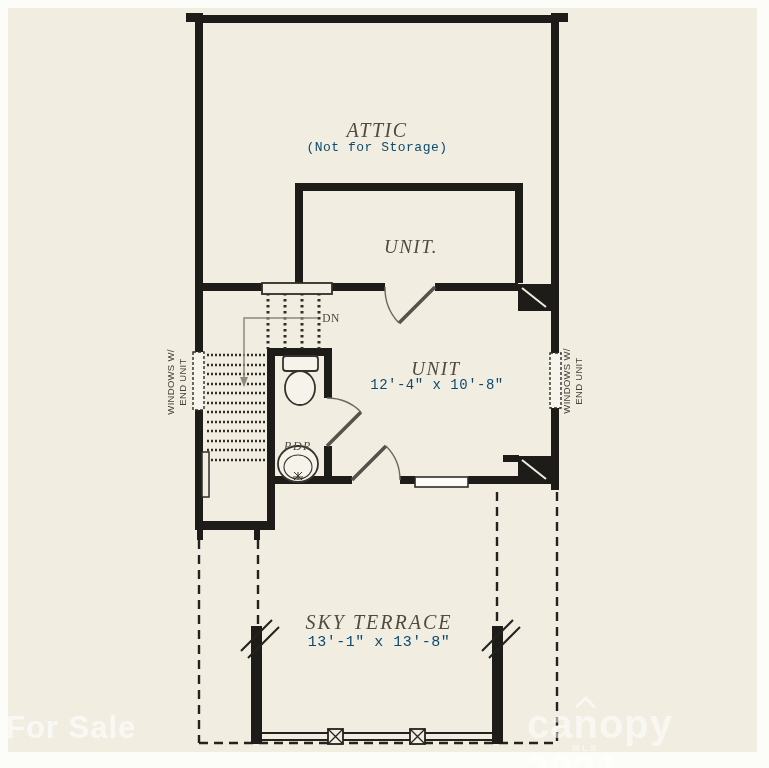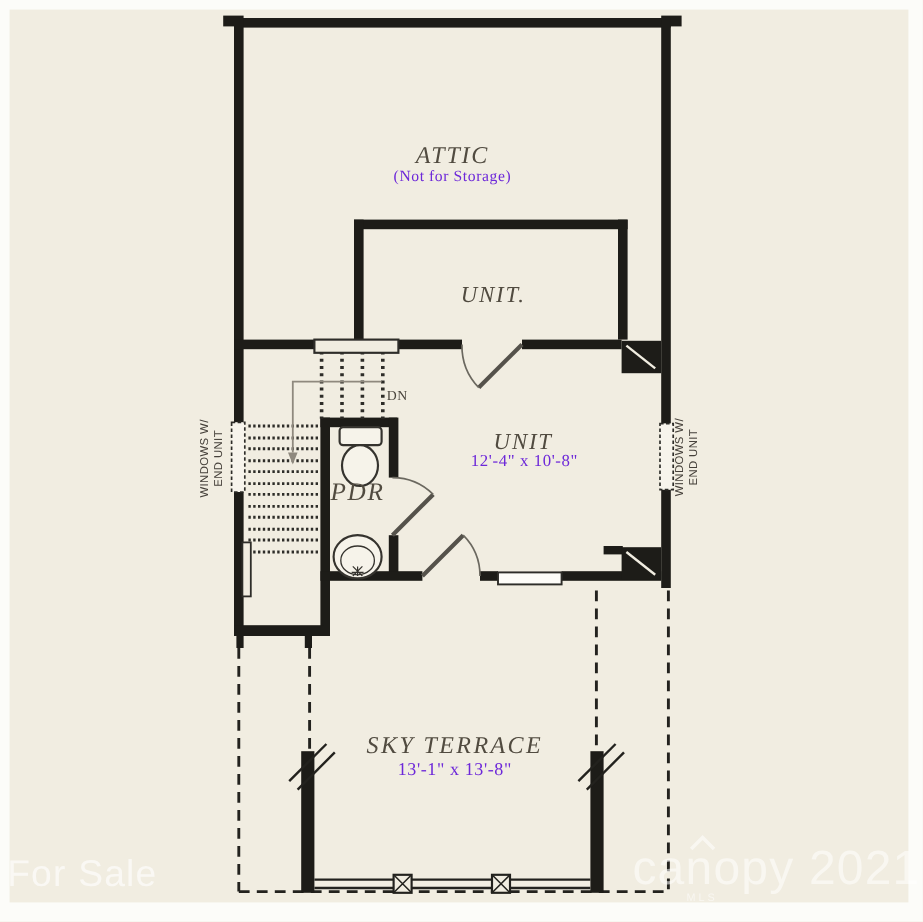--- a/index.html
+++ b/index.html
@@ -11,25 +11,25 @@
   #sheet{
     position:absolute;left:8px;top:8px;width:749px;height:744px;
     background:#f1ede1;
   }
   svg{position:absolute;left:0;top:0;}
   .label{
     position:absolute;transform:translate(-50%,-50%);
     color:#514b40;white-space:nowrap;text-align:center;
   }
   .room-name{font-family:"Liberation Serif", serif;font-size:20px;letter-spacing:1.5px;font-style:italic;}
-  .room-dims{font-family:Liberation Serif, serif;font-size:14px;letter-spacing:.5px;color:#6d28d9;}
+  .room-dims{font-family:Liberation Mono, monospace;font-size:14px;letter-spacing:.5px;color:#0c4a6e;}
   .small-note{font-family:"Liberation Sans", sans-serif;font-size:9.5px;line-height:1.25;color:#45403a;letter-spacing:.3px;}
   .rot{transform:translate(-50%,-50%) rotate(-90deg);}
   .dn{font-family:"Liberation Serif", serif;font-size:11.5px;letter-spacing:.5px;color:#4a453d;}
-  .wm{position:absolute;transform:none;color:rgba(255,255,255,.62);font-weight:normal;}
+  .wm{position:absolute;transform:none;color:rgba(255,255,255,.62);font-weight:bold;}
   .wm-left{left:6px;top:710px;font-size:31px;letter-spacing:1px;}
   .wm-right{left:527px;top:702px;font-size:40px;letter-spacing:1px;color:rgba(255,255,255,.55);}
   .wm-mls{left:572px;top:743px;font-size:9px;letter-spacing:2.5px;color:rgba(255,255,255,.55);}
   .wm-roof{
     position:absolute;left:578px;top:699px;width:12px;height:12px;
     border-top:3px solid rgba(255,255,255,.55);border-left:3px solid rgba(255,255,255,.55);
     transform:rotate(45deg);
   }
 </style>
 </head>
@@ -155,23 +155,23 @@
 </svg>
 
 <div class="label room-name" style="left:377px;top:130px;">ATTIC</div>
 <div class="label room-dims" style="left:377px;top:147px;font-size:13px;">(Not for Storage)</div>
 
 <div class="label room-name" style="left:411px;top:247px;font-size:19px;">UNIT.</div>
 
 <div class="label room-name" style="left:436px;top:369px;font-size:19px;">UNIT</div>
 <div class="label room-dims" style="left:437px;top:385px;">12'-4" x 10'-8"</div>
 
-<div class="label room-name" style="left:298px;top:410px;font-size:21px;">PDR</div>
+<div class="label room-name" style="left:298px;top:446px;font-size:12px;">PDR</div>
 
-<div class="label dn" style="left:331px;top:330px;">DN</div>
+<div class="label dn" style="left:331px;top:318px;">DN</div>
 
 <div class="label room-name" style="left:379px;top:622px;letter-spacing:2px;text-align:right;">SKY TERRACE</div>
 <div class="label room-dims" style="left:379px;top:642px;font-size:15px;">13'-1" x 13'-8"</div>
 
 <div class="label small-note rot" style="left:177px;top:382px;">
   <div>WINDOWS W/</div>
   <div>END UNIT</div>
 </div>
 <div class="label small-note rot" style="left:573px;top:381px;">
   <div>WINDOWS W/</div>

